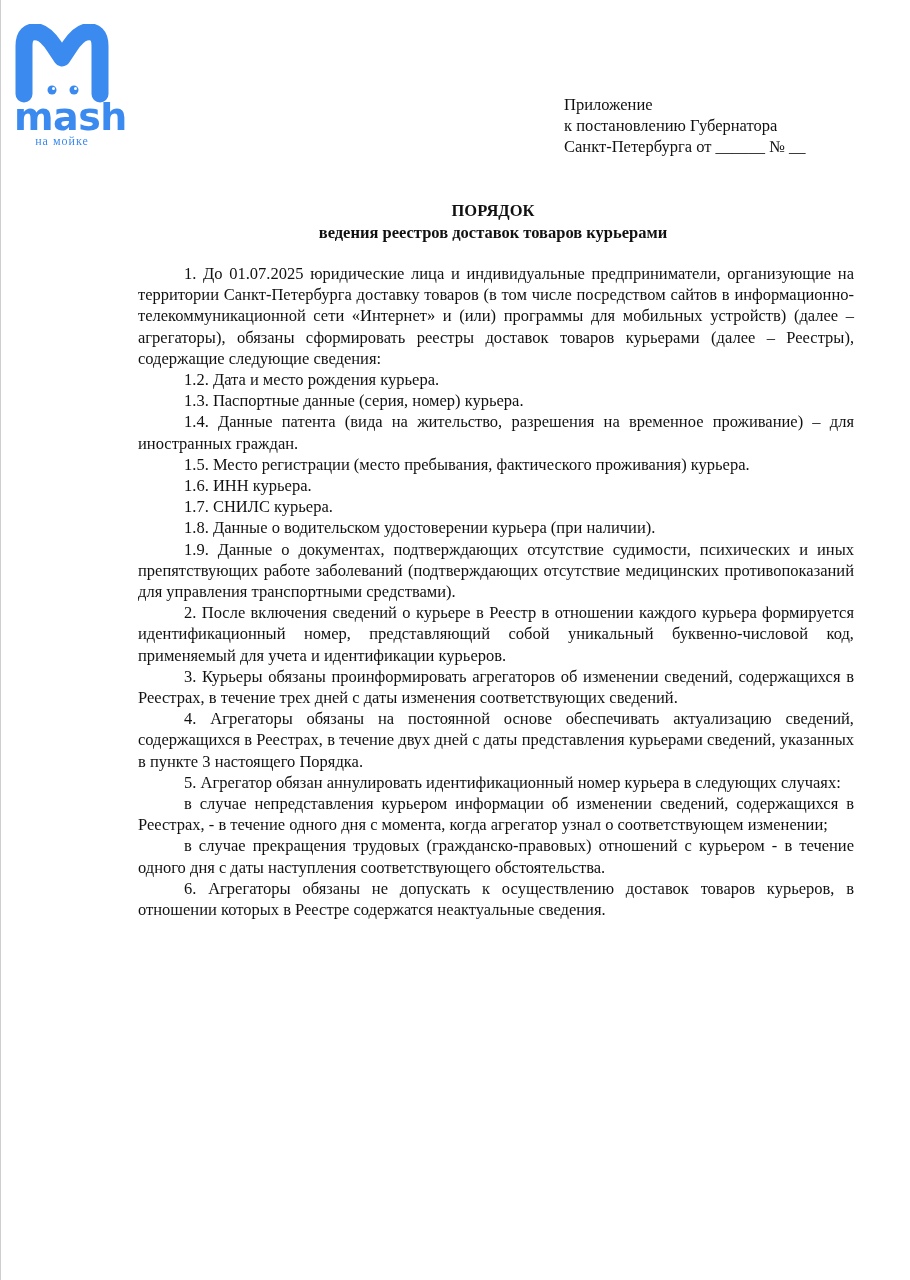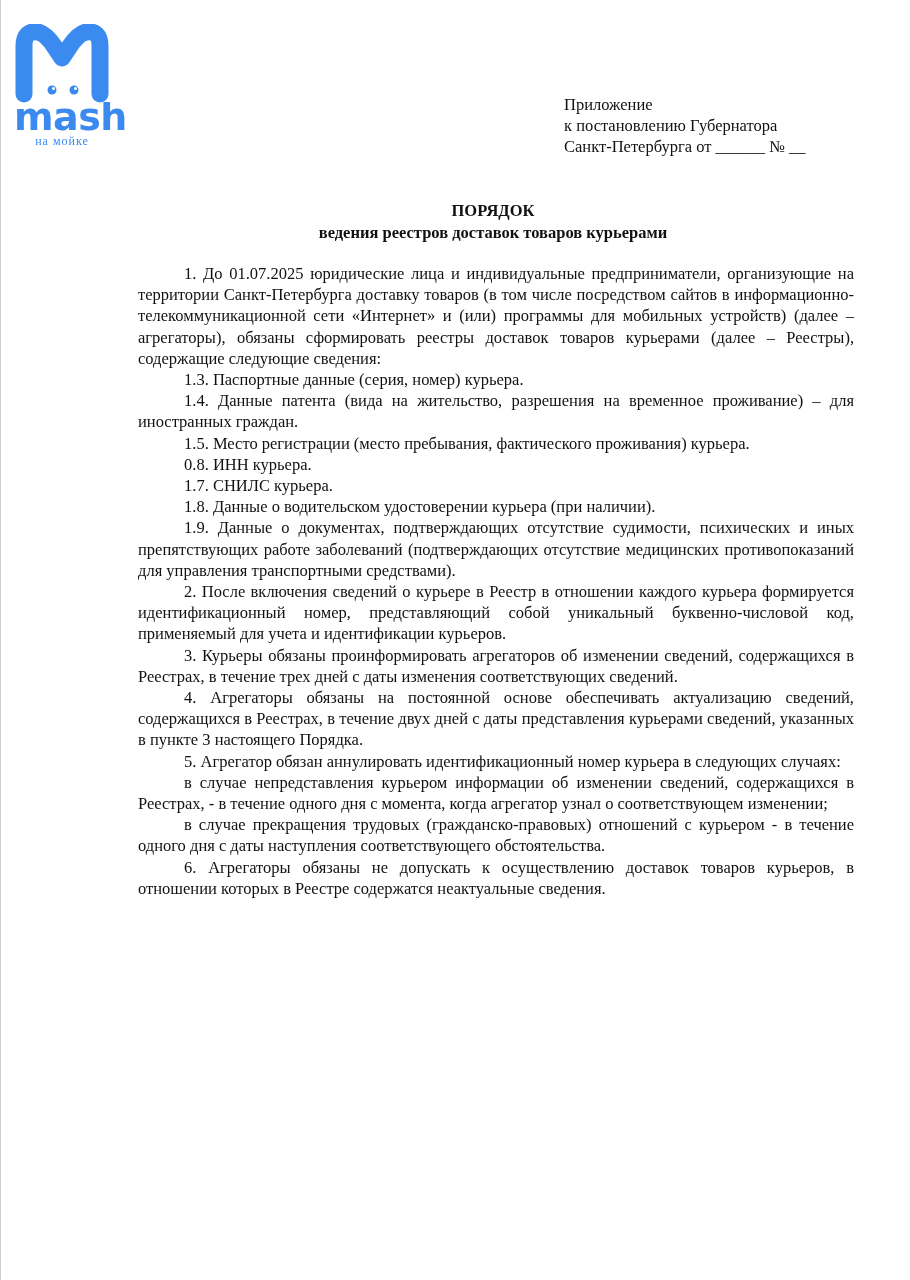--- a/index.html
+++ b/index.html
@@ -46,24 +46,25 @@
   <div>Приложение</div>
   <div>к постановлению Губернатора</div>
   <div>Санкт-Петербурга от ______ № __</div>
 </div>
 
 <div class="title t1">ПОРЯДОК</div>
 <div class="title t2">ведения реестров доставок товаров курьерами</div>
 
 <div class="body">
   <p class="p">1. До 01.07.2025 юридические лица и индивидуальные предприниматели, организующие на территории Санкт-Петербурга доставку товаров (в том числе посредством сайтов в информационно-телекоммуникационной сети «Интернет» и (или) программы для мобильных устройств) (далее – агрегаторы), обязаны сформировать реестры доставок товаров курьерами (далее – Реестры), содержащие следующие сведения:</p>
+  <p class="p">1.2.  Дата и место рождения курьера.</p>
   <p class="p">1.3.  Паспортные данные (серия, номер) курьера.</p>
   <p class="p">1.4.  Данные патента (вида на жительство, разрешения на временное проживание) – для иностранных граждан.</p>
   <p class="p">1.5.  Место регистрации (место пребывания, фактического проживания) курьера.</p>
-  <p class="p">0.8.  ИНН курьера.</p>
+  <p class="p">1.6.  ИНН курьера.</p>
   <p class="p">1.7.  СНИЛС курьера.</p>
   <p class="p">1.8.  Данные о водительском удостоверении курьера (при наличии).</p>
   <p class="p">1.9.  Данные о документах, подтверждающих отсутствие судимости, психических и иных препятствующих работе заболеваний (подтверждающих отсутствие медицинских противопоказаний для управления транспортными средствами).</p>
   <p class="p">2. После включения сведений о курьере в Реестр в отношении каждого курьера формируется идентификационный номер, представляющий собой уникальный буквенно-числовой код, применяемый для учета и идентификации курьеров.</p>
   <p class="p">3. Курьеры обязаны проинформировать агрегаторов об изменении сведений, содержащихся в Реестрах, в течение трех дней с даты изменения соответствующих сведений.</p>
   <p class="p">4.  Агрегаторы обязаны на постоянной основе обеспечивать актуализацию сведений, содержащихся в Реестрах, в течение двух дней с даты представления курьерами сведений, указанных в пункте 3 настоящего Порядка.</p>
   <p class="p">5.  Агрегатор обязан аннулировать идентификационный номер курьера в следующих случаях:</p>
   <p class="p">в случае непредставления курьером информации об изменении сведений, содержащихся в Реестрах, - в течение одного дня с момента, когда агрегатор узнал о соответствующем изменении;</p>
   <p class="p">в случае прекращения трудовых (гражданско-правовых) отношений с курьером - в течение одного дня с даты наступления соответствующего обстоятельства.</p>
   <p class="p">6.  Агрегаторы обязаны не допускать к осуществлению доставок товаров курьеров, в отношении которых в Реестре содержатся неактуальные сведения.</p>

